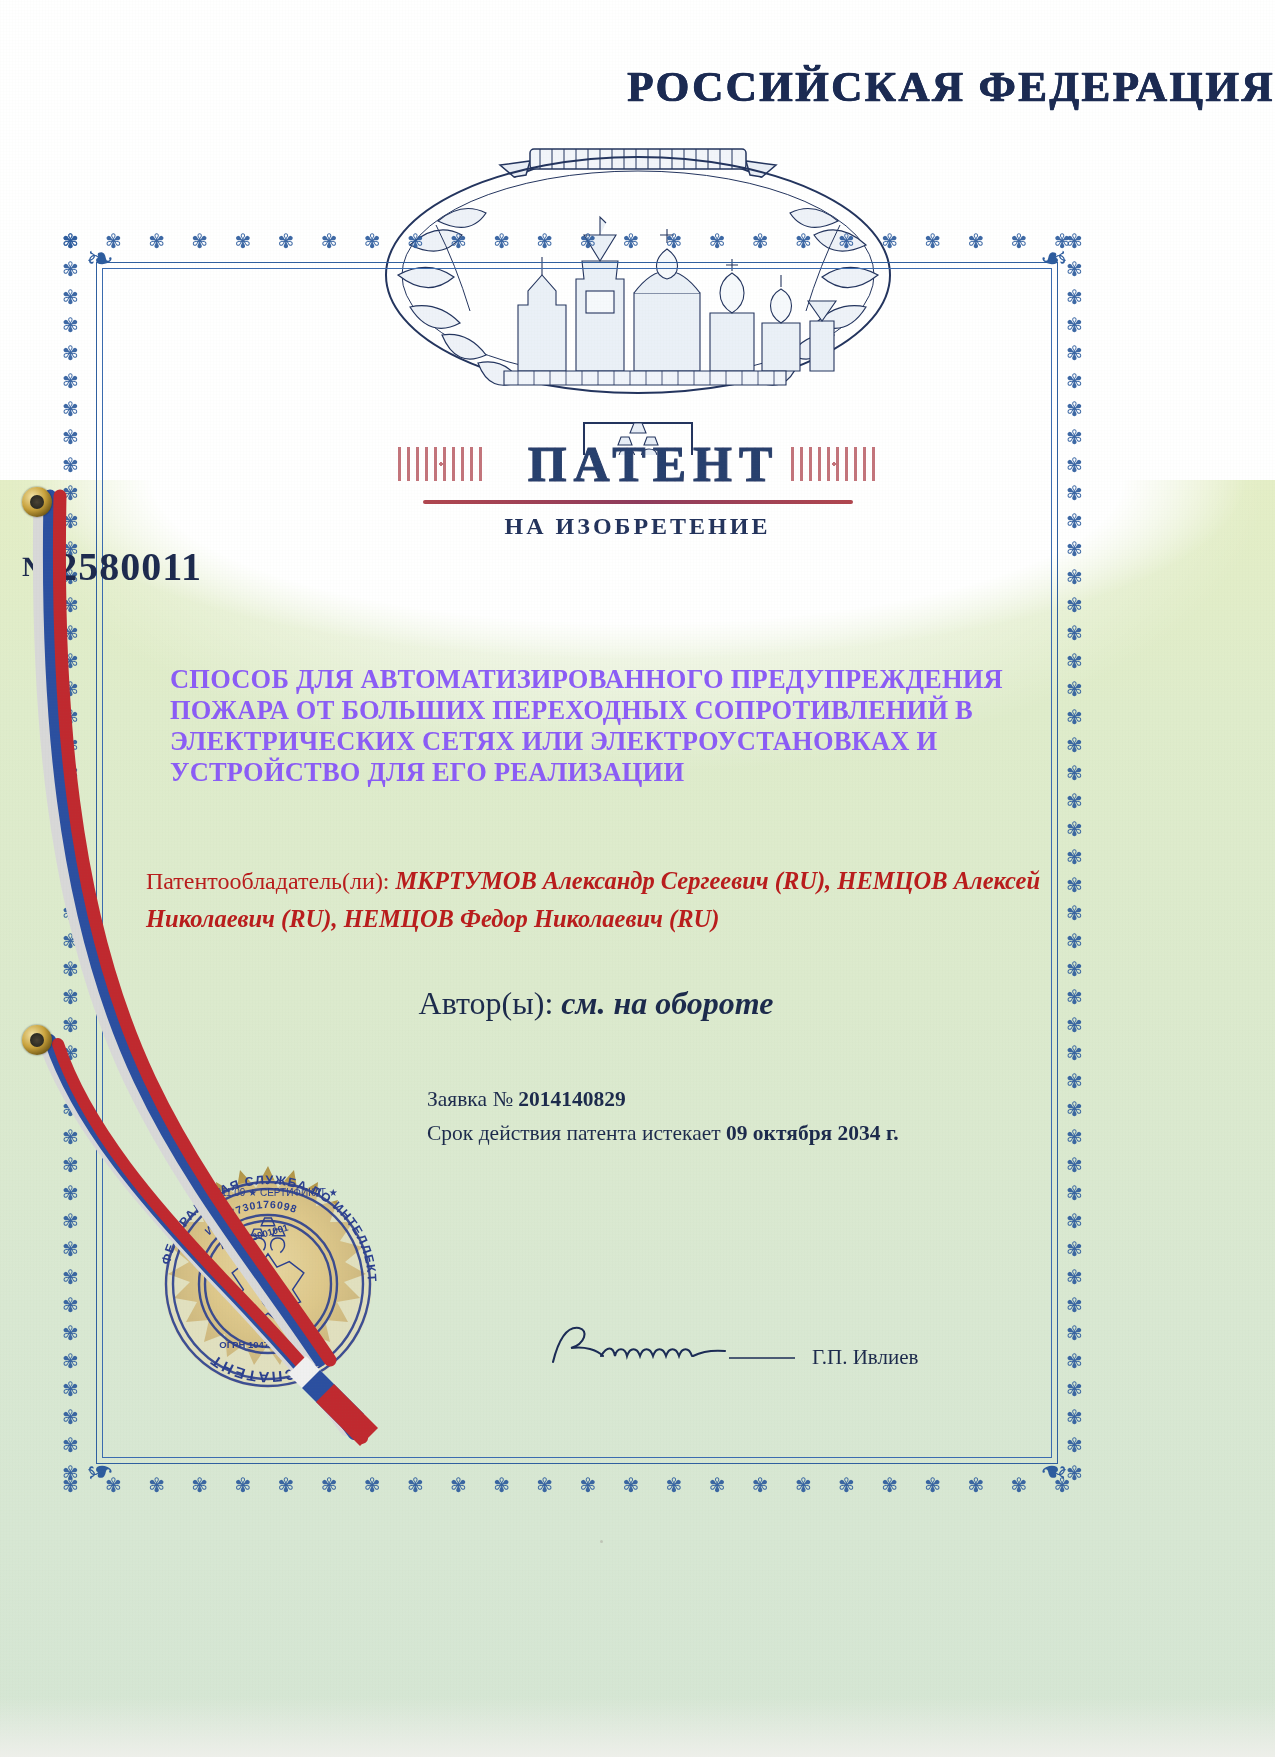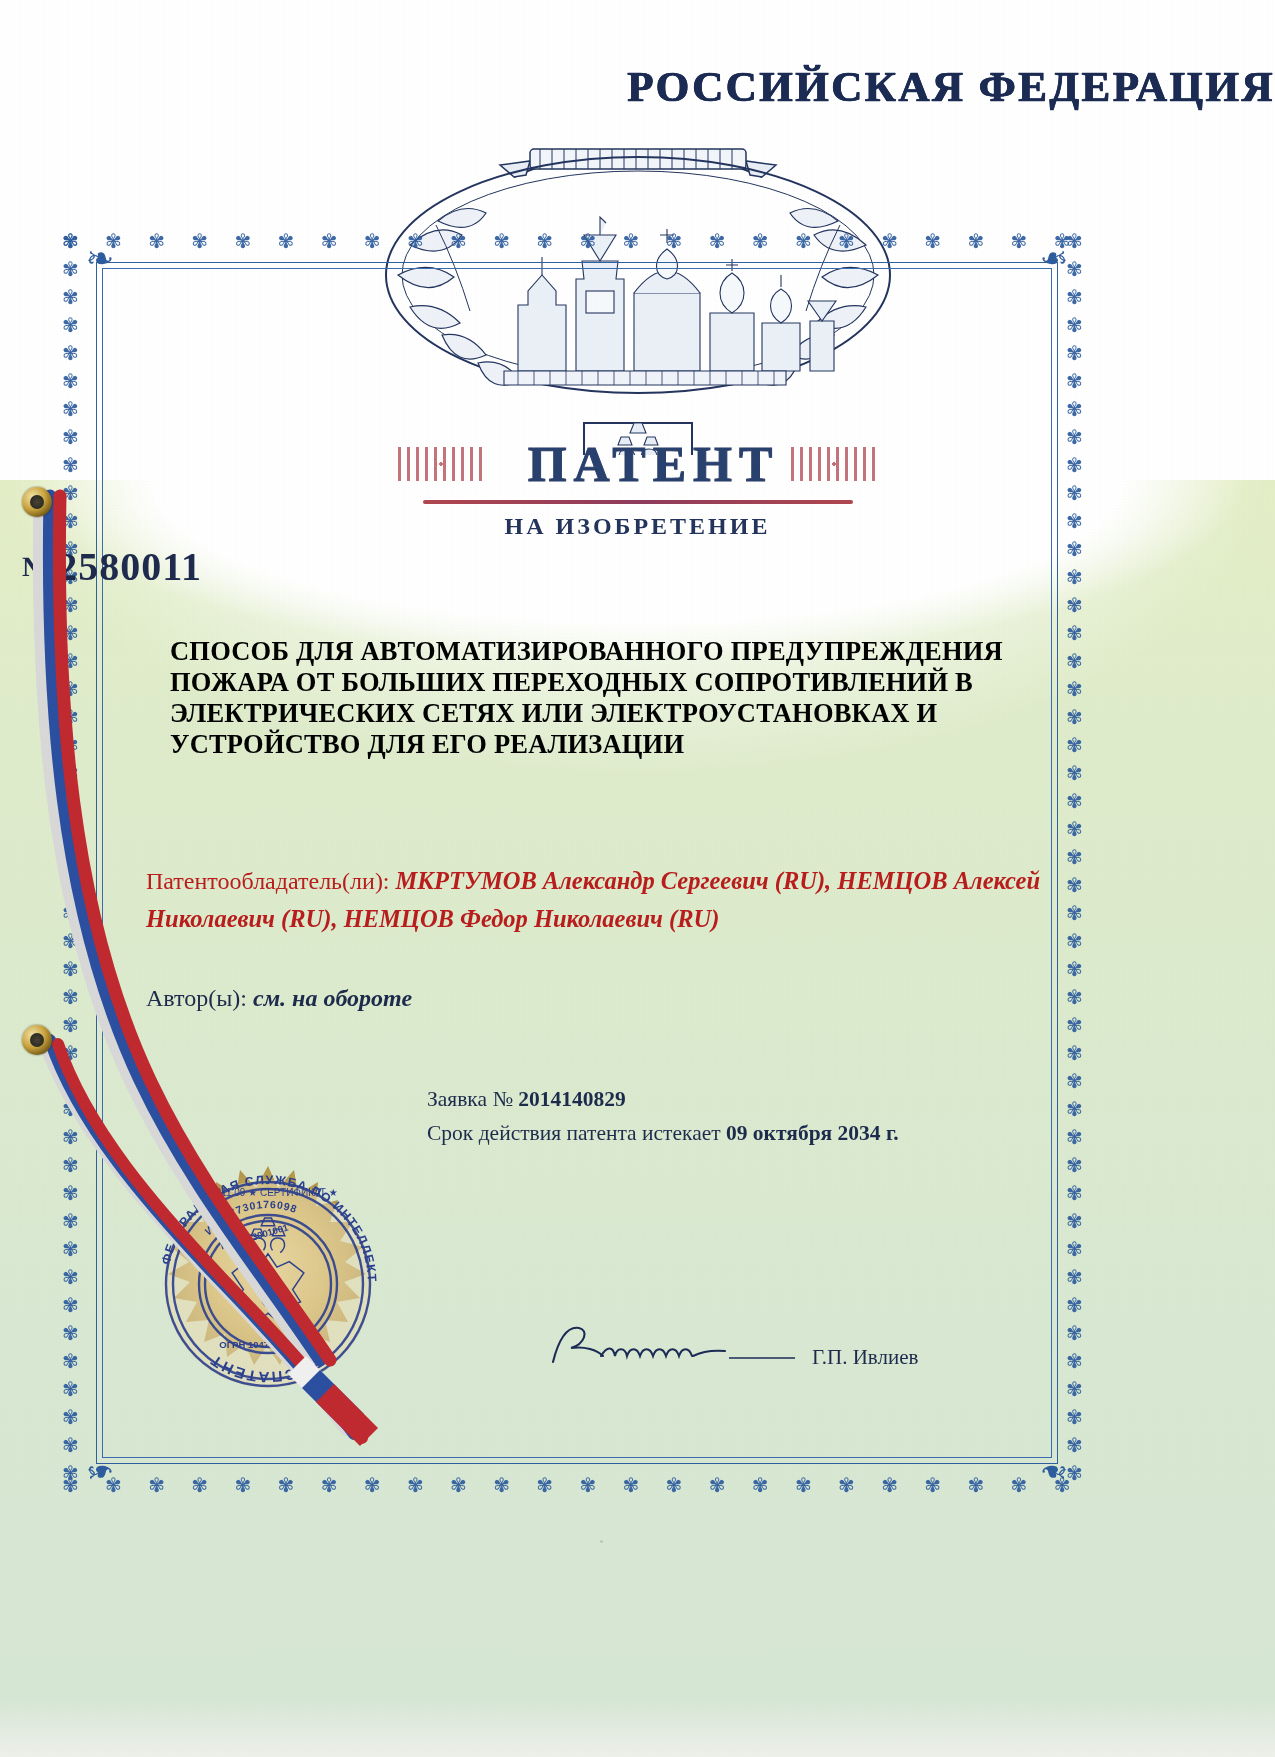--- a/index.html
+++ b/index.html
@@ -178,28 +178,28 @@
   }
   .patent-number .no {
     font-size: 28px;
     vertical-align: 4px;
     margin-right: 6px;
   }
 
   
   .invention-title {
     position: absolute;
-    top: 636px;
+    top: 664px;
     left: 170px;
     width: 940px;
     font-family: "Liberation Serif", serif;
     font-weight: bold;
     font-size: 26.5px;
     line-height: 31px;
-    color: #000000;
+    color: #8b5cf6;
     letter-spacing: 0.2px;
   }
 
   
   .holder-block {
     position: absolute;
     top: 862px;
     left: 146px;
     width: 960px;
     font-size: 24px;
@@ -211,22 +211,23 @@
     font-family: "Liberation Serif", serif;
     font-weight: bold;
     font-style: italic;
     font-size: 24.5px;
   }
   .author-block {
     position: absolute;
     top: 985px;
     left: 146px;
     width: 900px;
-    font-size: 24px;
+    font-size: 32px;
     color: #1c2a4c;
+    text-align: center;
   }
   .author-block .val {
     font-weight: bold;
     font-style: italic;
   }
 
   
   .reg-block {
     position: absolute;
     top: 1082px;

